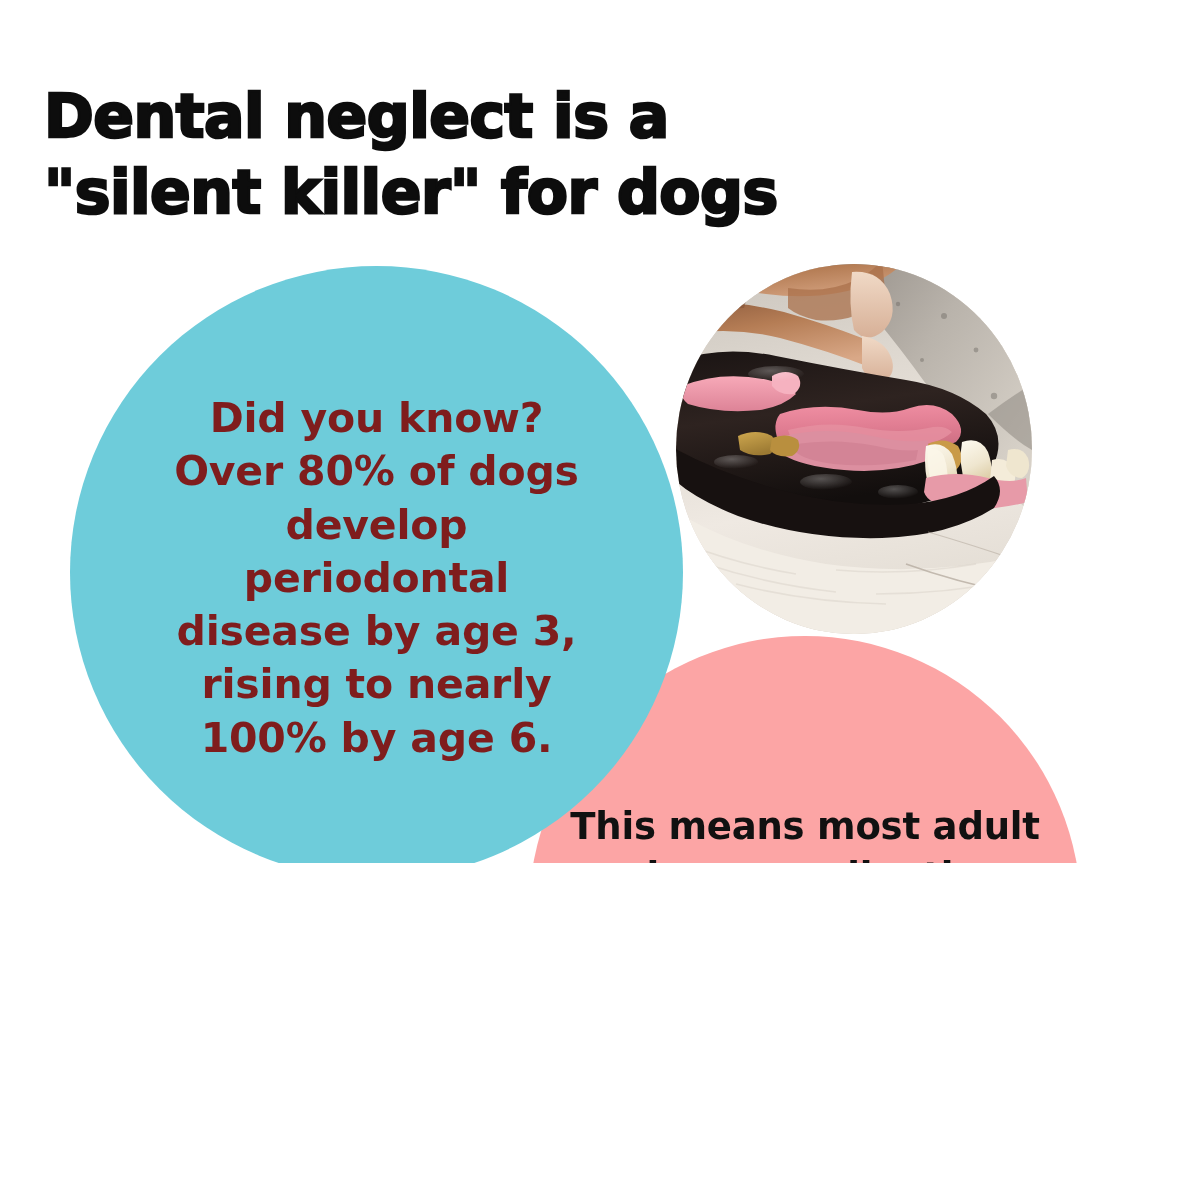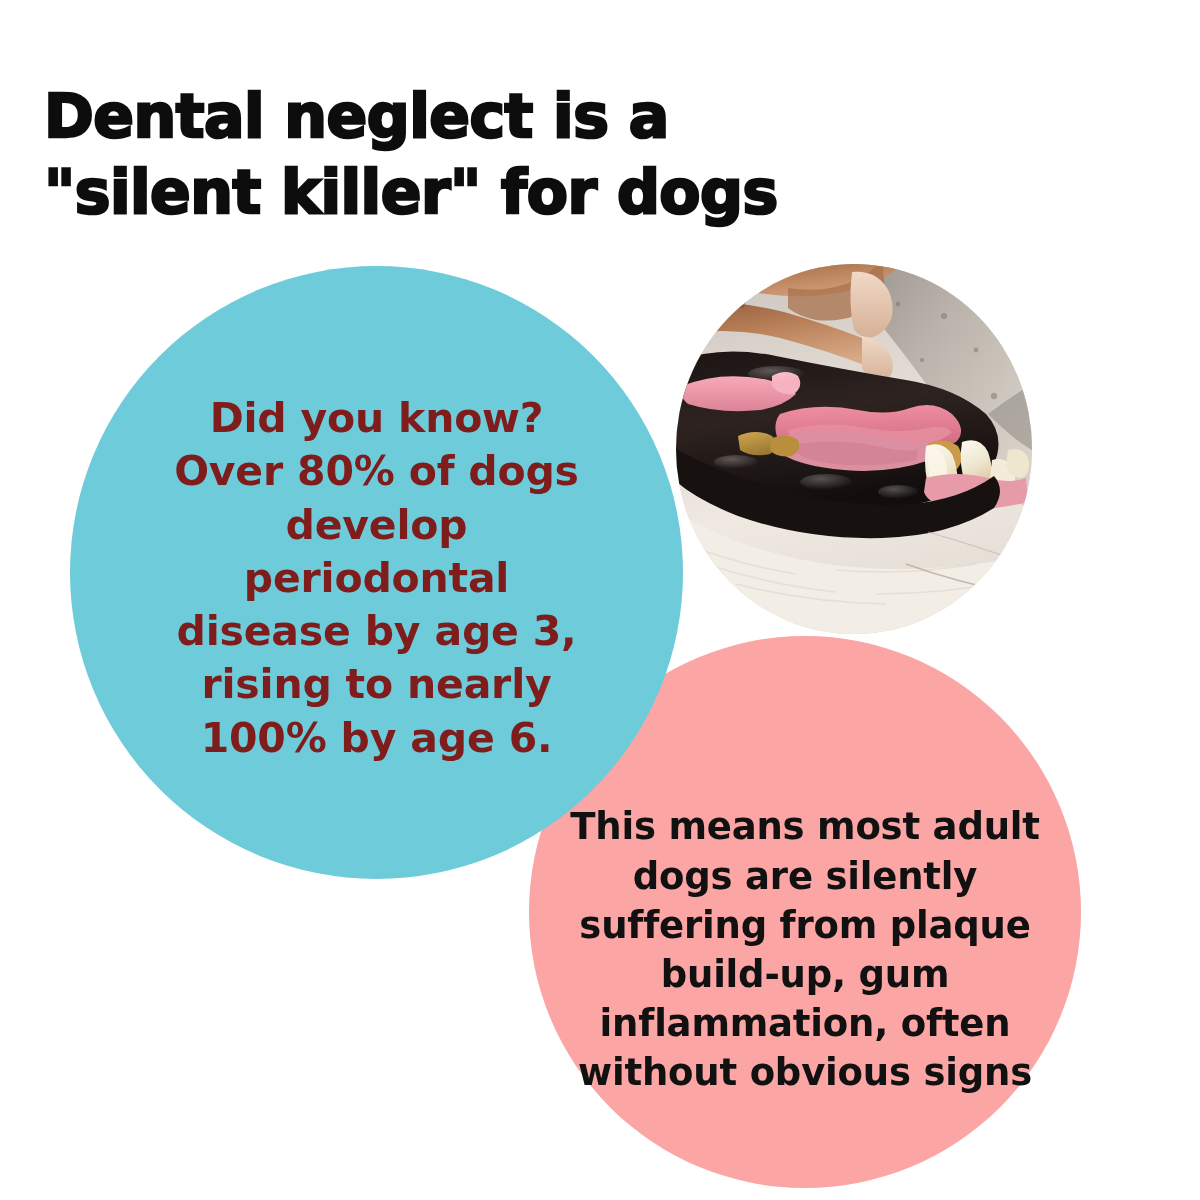--- a/index.html
+++ b/index.html
@@ -9,21 +9,21 @@
   body {
     width: 1200px;
     height: 1200px;
     background: #ffffff;
     font-family: "Liberation Sans", sans-serif;
     overflow: hidden;
   }
   #canvas {
     position: relative;
     width: 1200px;
-    height: 1200px;
+    height: 863px;
     background: #ffffff;
     overflow: hidden;
   }
 
   
   #headline {
     position: absolute;
     left: 44px;
     top: 78px;
     width: 900px;

